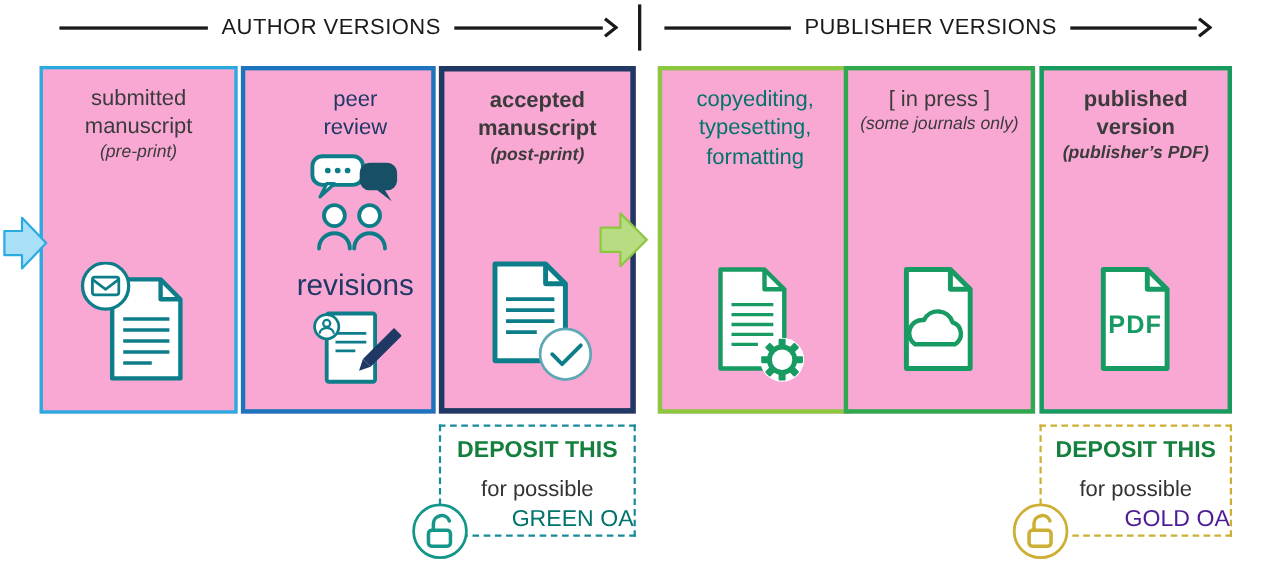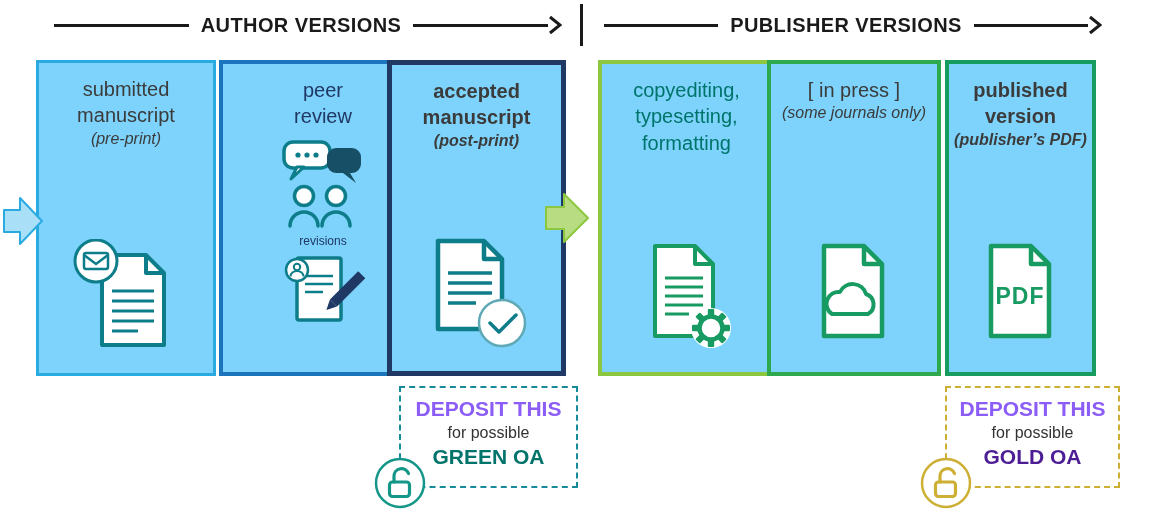--- a/index.html
+++ b/index.html
@@ -4,56 +4,56 @@
 <style>
   * { margin:0; padding:0; box-sizing:border-box; }
   body { font-family:"Liberation Sans", sans-serif; background:#fff; }
   .canvas { position:relative; width:1162px; height:516px; background:#fff; overflow:hidden; }
 
   
   .hdr { position:absolute; top:8px; height:34px; display:flex; align-items:center; gap:12px; padding:0 16px; }
   #hdr-author { left:38px; width:540px; }
   #hdr-publisher { left:588px; width:530px;text-align:center; }
   .hline { flex:1; height:3px; background:#1a1a1a; }
-  .hlabel { font-size:20px; font-weight:700; color:#1a1a1a; letter-spacing:.4px; white-space:nowrap; }
+  .hlabel { font-size:20px; font-weight:400; color:#1a1a1a; letter-spacing:.4px; white-space:nowrap; }
   .ahead { margin-left:-12px; flex:0 0 auto; }
   .vdiv { position:absolute; left:580px; top:4px; width:3px; height:42px; background:#1a1a1a; }
 
   
-  .vbox { position:absolute; top:60px; height:316px; background:#7dd3fc; display:flex; flex-direction:column; align-items:center; text-align:center; }
+  .vbox { position:absolute; top:60px; height:316px; background:#f9a8d4; display:flex; flex-direction:column; align-items:center; text-align:center; }
   #box-submitted  { left:36px;  width:180px; border:3px solid #29ABE2; }
   #box-peer       { left:219px; width:177px; border:4px solid #1C75BC;padding-left:31px; }
-  #box-accepted   { left:387px; width:179px; border:5px solid #1F3864; }
+  #box-accepted   { left:399px; width:179px; border:5px solid #1F3864; }
   #box-copyedit   { left:598px; width:177px; border:4px solid #8DC63F; }
   #box-inpress    { left:767px; width:174px; border:4px solid #2EA94E; }
-  #box-published  { left:945px; width:151px; border:4px solid #169C5F; }
+  #box-published  { left:945px; width:175px; border:4px solid #169C5F; }
 
   .btitle { font-size:20px; line-height:1.32; margin-top:13px; max-width:148px; }
   .bsub   { font-size:16px; line-height:1.3; font-style:italic; max-width:150px; }
   .t-dark { color:#3b3b3b; }
   .t-navy { color:#1F3864; }
   .t-teal { color:#00746B; }
   .bold   { font-weight:700; }
   .narrow { max-width:82px; }
-  .blabel { font-size:12px; }
+  .blabel { font-size:27px; margin-top:10px; }
   .icon-wrap { margin-top:auto; margin-bottom:16px; }
   .mt6 { margin-top:6px; } .mt8 { margin-top:8px; }
 
   
   .flow { position:absolute; z-index:6; }
   #flow-in  { left:2px;  top:194px; }
   #flow-mid { left:544px; top:190px; }
 
   
   .dep { position:absolute; top:386px; height:102px; border:2px dashed; text-align:center; }
   #dep-green { left:399px; width:179px; border-color:#178B99; }
   #dep-gold  { left:945px; width:175px; border-color:#CCAF33; }
-  .dep-l1 { font-weight:700; font-size:21px; color:#8b5cf6; margin-top:9px; }
-  .dep-l2 { font-size:16px; color:#333; margin-top:3px; }
-  .dep-l3 { font-weight:700; font-size:21px; margin-top:3px; }
+  .dep-l1 { font-weight:700; font-size:21px; color:#15803d; margin-top:9px; }
+  .dep-l2 { font-size:20px; color:#333; margin-top:13px; }
+  .dep-l3 { font-weight:400; font-size:21px; margin-top:3px;text-align:right; }
   .dep-l3.green { color:#00746B; }
   .dep-l3.gold  { color:#4c1d95; }
   .lock { position:absolute; left:-28px; bottom:-24px; }
 </style>
 </head>
 <body>
 
 <div class="canvas">
 
   <div class="hdr" id="hdr-author">

